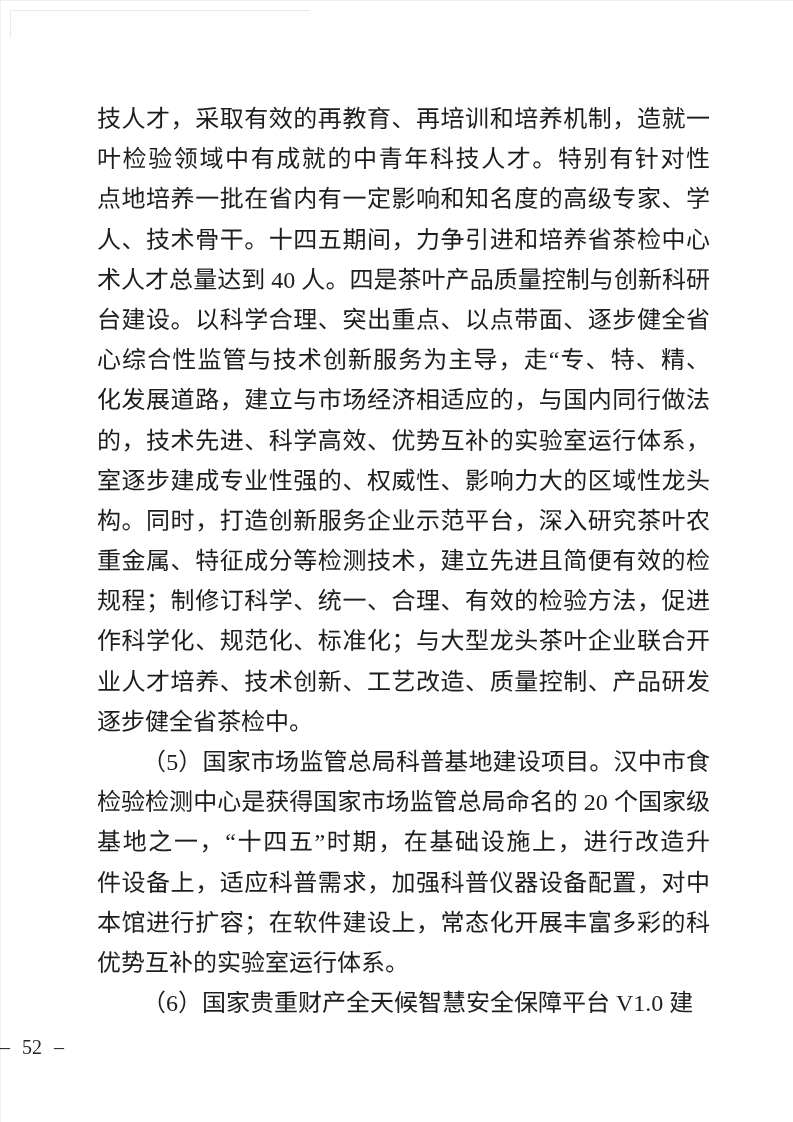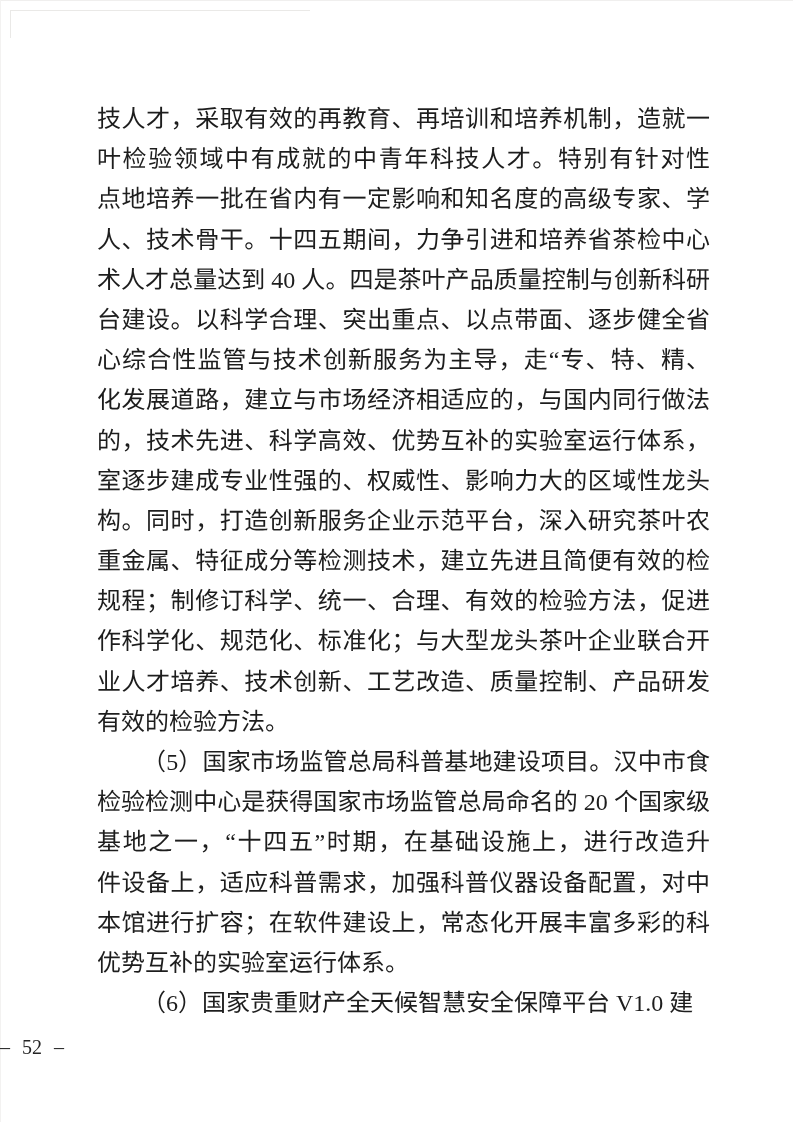--- a/index.html
+++ b/index.html
@@ -94,21 +94,21 @@
       <div class="line">台建设。以科学合理、突出重点、以点带面、逐步健全省茶检中</div>
       <div class="line">心综合性监管与技术创新服务为主导，走“专、特、精、新”集约</div>
       <div class="line">化发展道路，建立与市场经济相适应的，与国内同行做法相符合</div>
       <div class="line">的，技术先进、科学高效、优势互补的实验室运行体系，将实验</div>
       <div class="line">室逐步建成专业性强的、权威性、影响力大的区域性龙头检测机</div>
       <div class="line">构。同时，打造创新服务企业示范平台，深入研究茶叶农药残留、</div>
       <div class="line">重金属、特征成分等检测技术，建立先进且简便有效的检验技术</div>
       <div class="line">规程；制修订科学、统一、合理、有效的检验方法，促进检验工</div>
       <div class="line">作科学化、规范化、标准化；与大型龙头茶叶企业联合开展茶产</div>
       <div class="line">业人才培养、技术创新、工艺改造、质量控制、产品研发为一体</div>
-      <div class="line para-end">有效的检验方法。</div>
+      <div class="line para-end">逐步健全省茶检中。</div>
       <div class="line indent">（5）国家市场监管总局科普基地建设项目。汉中市食品药品</div>
       <div class="line">检验检测中心是获得国家市场监管总局命名的 20 个国家级科普</div>
       <div class="line">基地之一，“十四五”时期，在基础设施上，进行改造升级；在硬</div>
       <div class="line">件设备上，适应科普需求，加强科普仪器设备配置，对中药材标</div>
       <div class="line">本馆进行扩容；在软件建设上，常态化开展丰富多彩的科普活动，</div>
       <div class="line para-end">优势互补的实验室运行体系。</div>
       <div class="line indent para-end">（6）国家贵重财产全天候智慧安全保障平台 V1.0 建设项目。</div>
     </div>
 
   <div class="footer">

